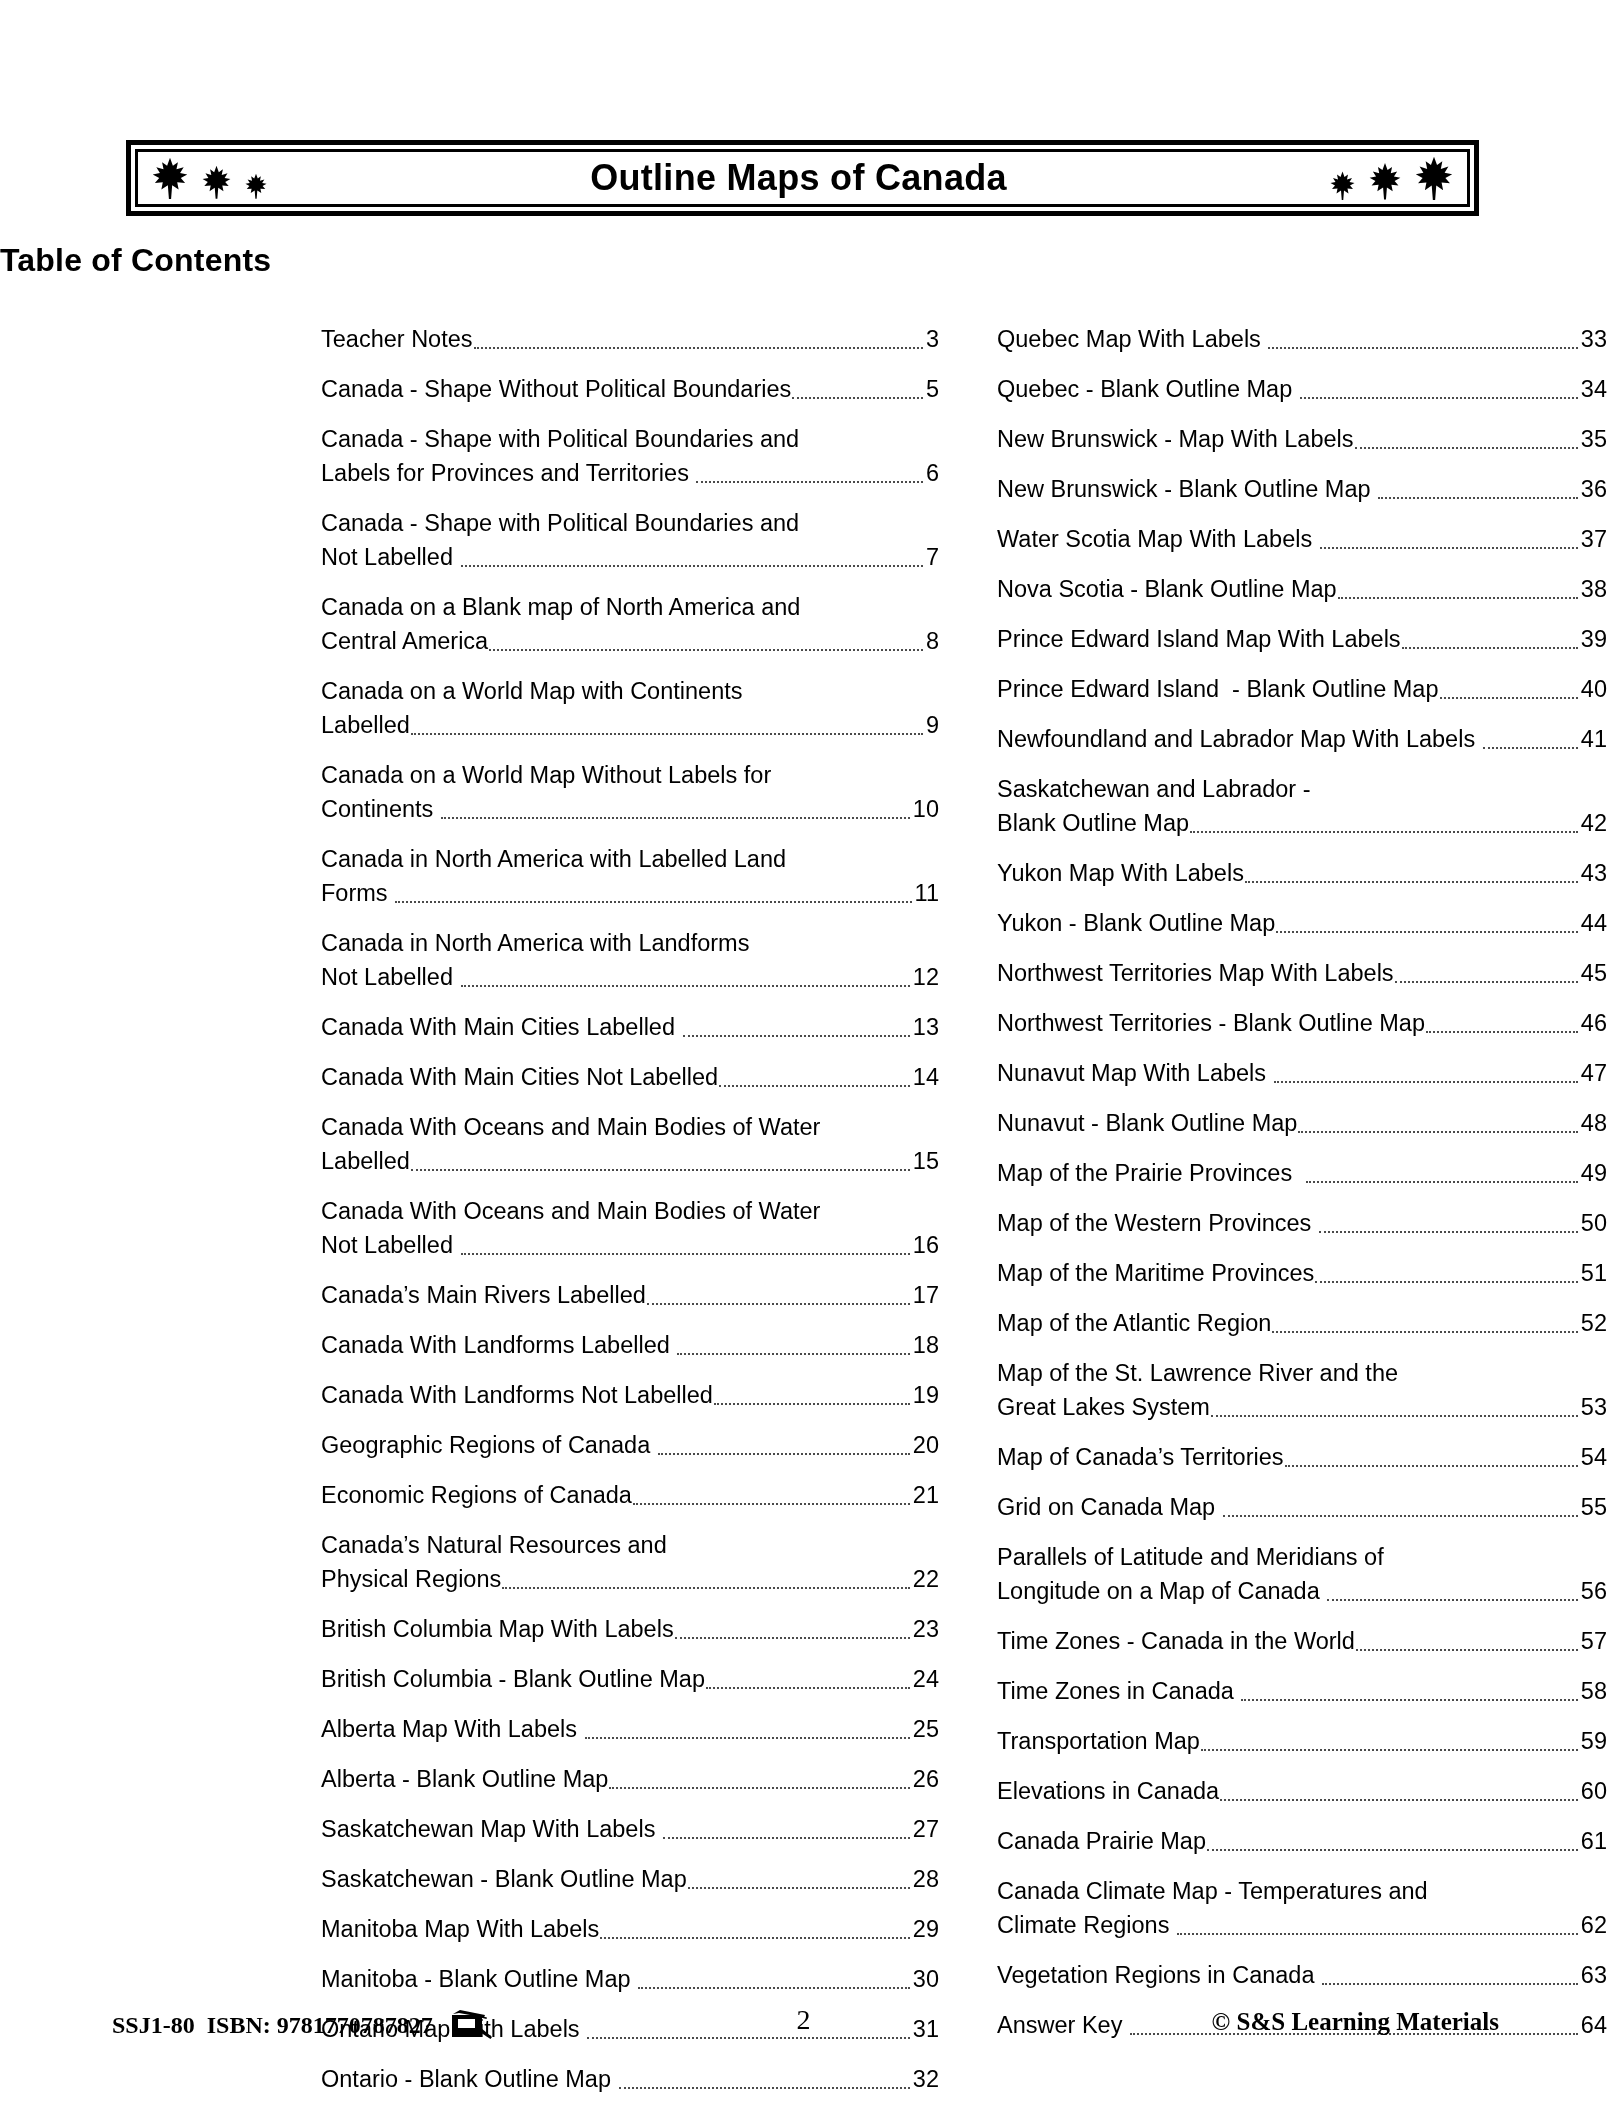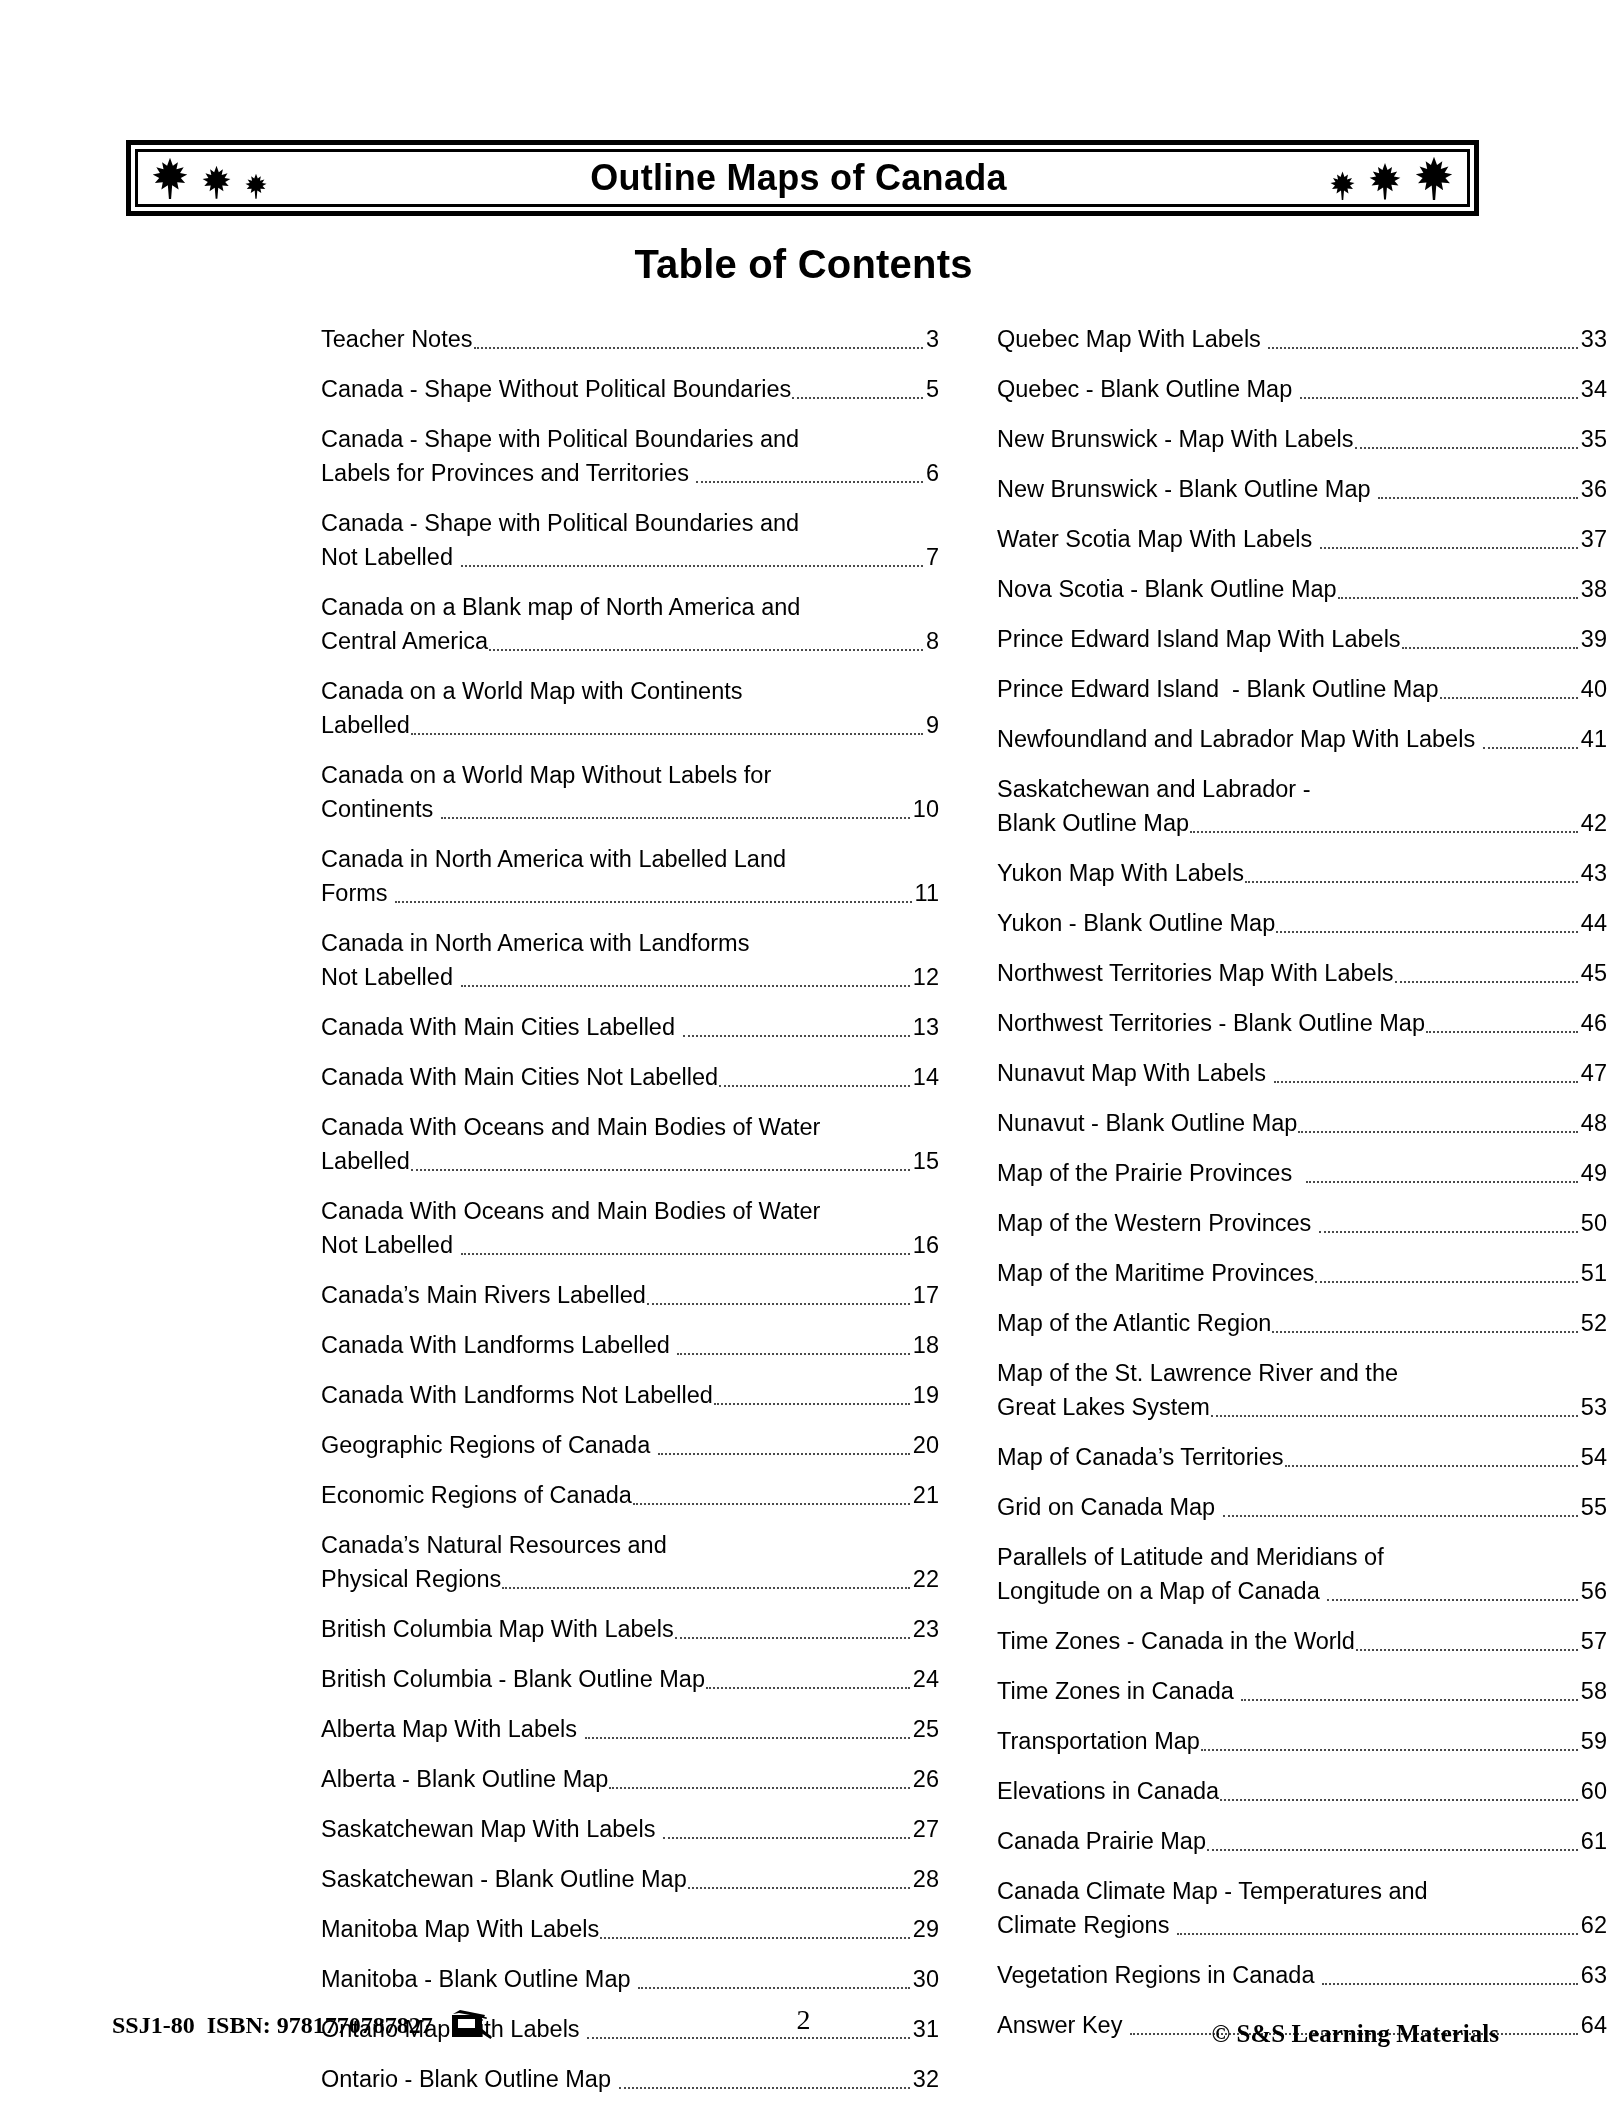--- a/index.html
+++ b/index.html
@@ -68,24 +68,24 @@
     flex: 1 1 auto;
     text-align: center;
   }
 
   
   .toc-heading {
     position: absolute;
     left: 0;
     top: 225px;
     width: 1607px;
-    text-align: center;
+    text-align: left;
     font-family: "Liberation Sans", sans-serif;
     font-weight: bold;
-    font-size: 40px;
+    font-size: 32px;
     letter-spacing: 0.2px;
   }
 
   
   .columns {
     position: absolute;
     left: 0;
     top: 305px;
     width: 1607px;
     display: flex;
@@ -181,21 +181,20 @@
     font-size: 28px;
   }
   .footer-right {
     position: absolute;
     right: 108px;
     top: 6px;
     font-family: "Liberation Serif", serif;
     font-weight: bold;
     font-size: 25px;
     white-space: pre;
-    margin-top: 12px;
   }
 </style>
 </head>
 <body>
 
 <div class="page">
 
   <div class="banner-outer">
     <div class="banner-inner">
 

